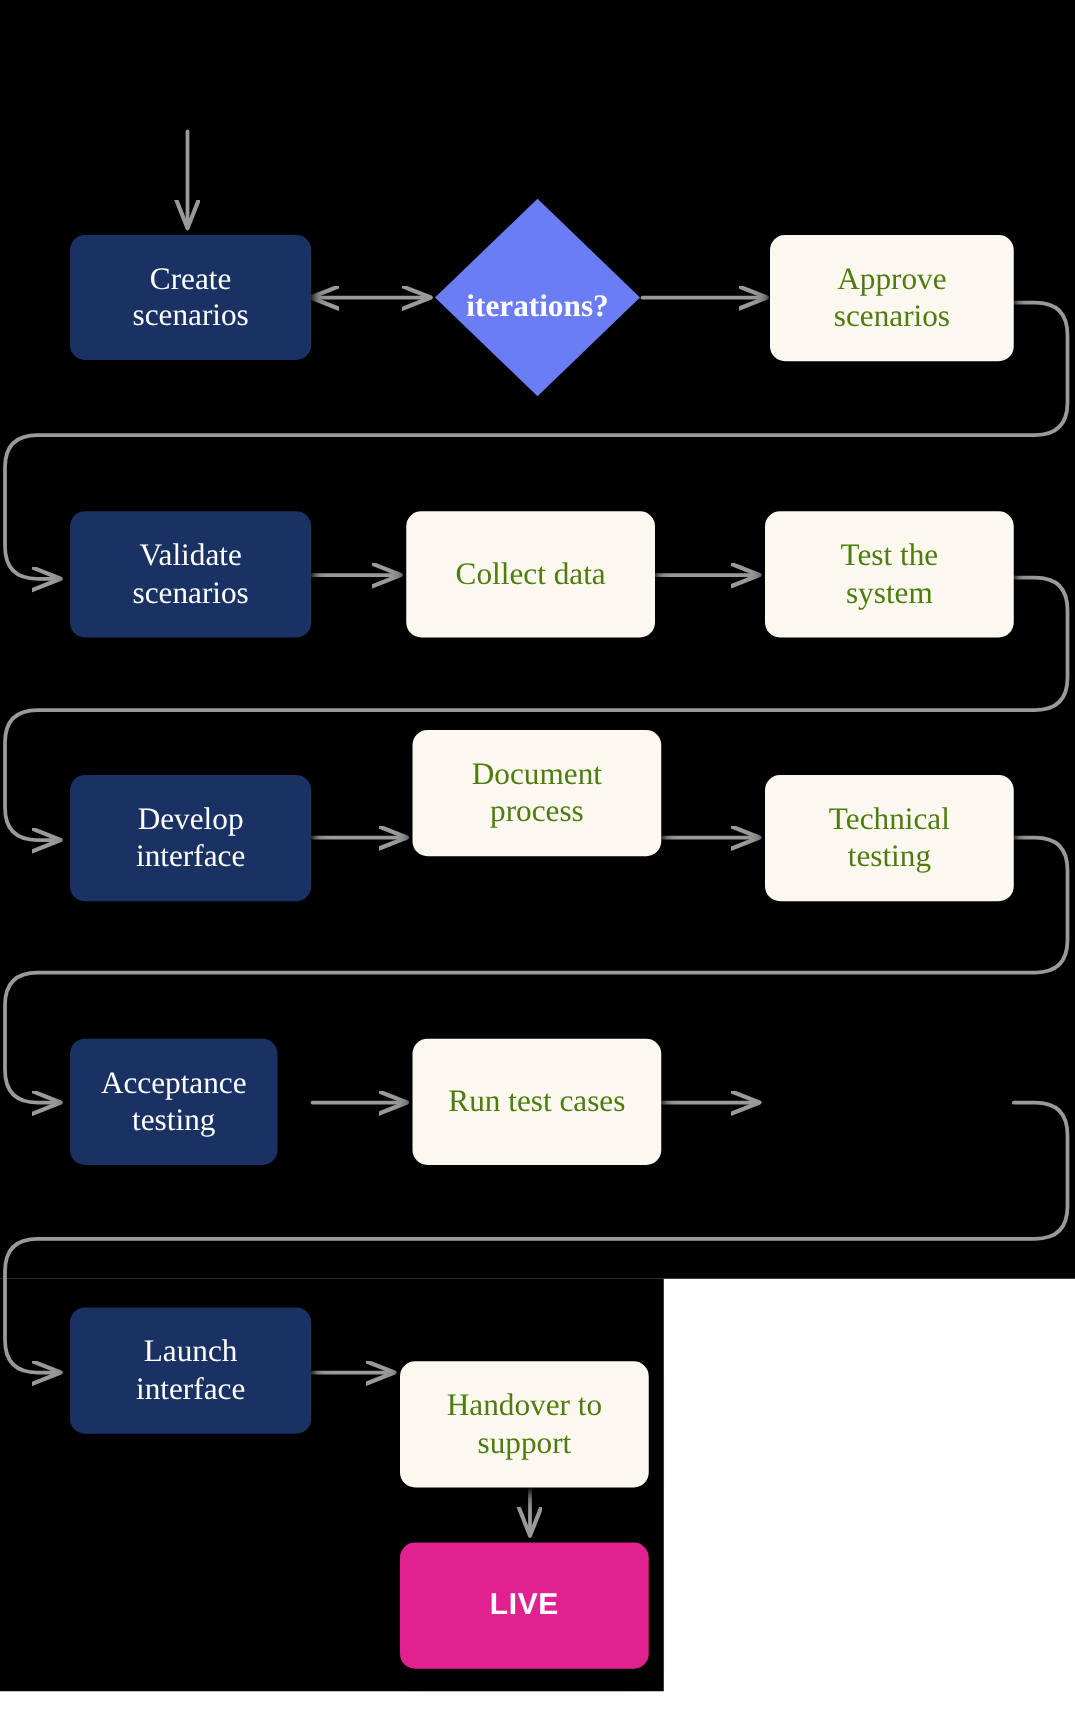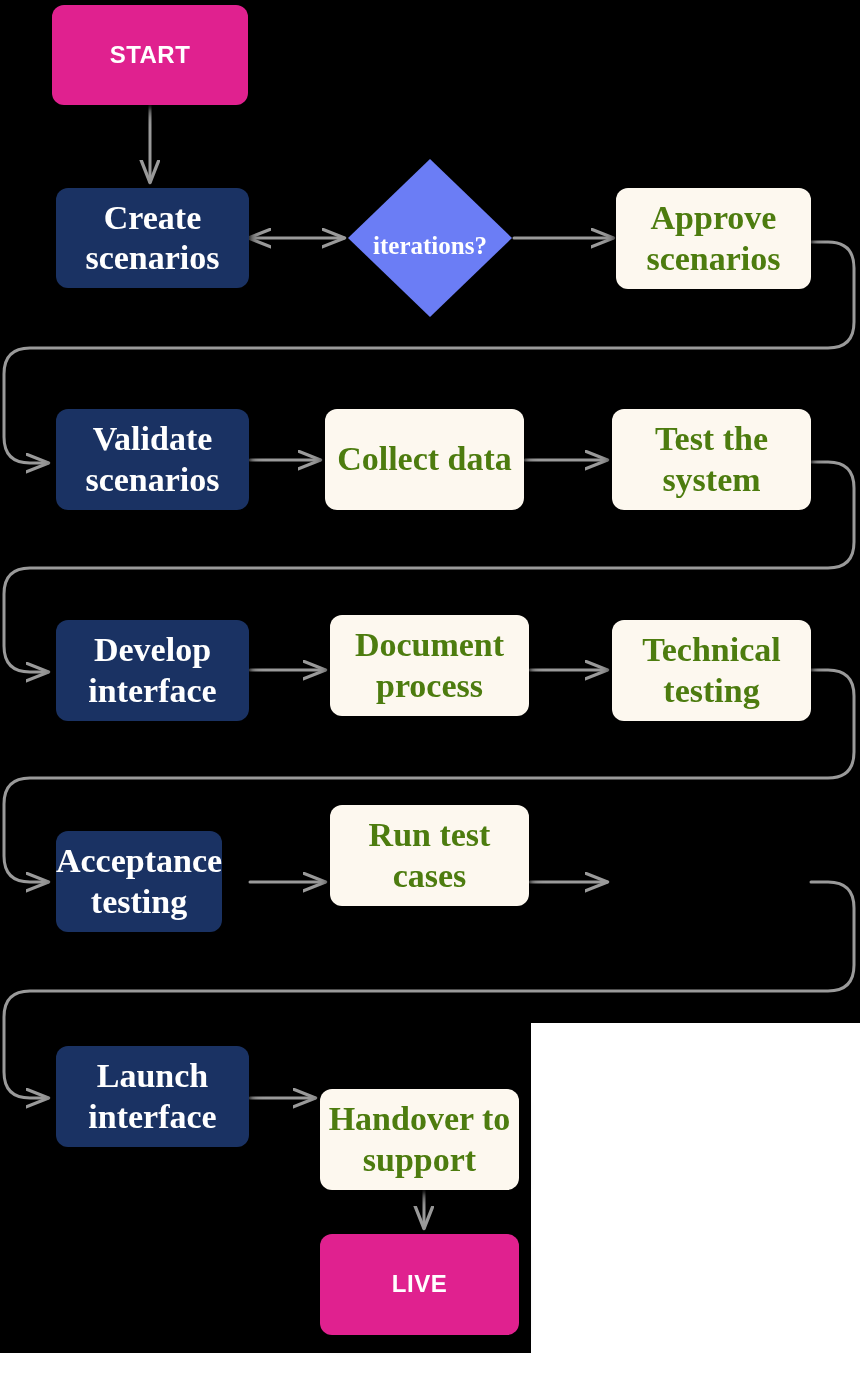--- a/index.html
+++ b/index.html
@@ -49,22 +49,22 @@
   }
   .node-terminal {
     font-family: "Liberation Sans", "DejaVu Sans", sans-serif;
     font-weight: bold;
     font-size: 24px;
     letter-spacing: 0.5px;
     color: #ffffff;
   }
   .node-process {
     font-family: "Liberation Serif", "DejaVu Serif", serif;
-    font-weight: bold;
-    font-size: 34px;
+    font-weight: normal;
+    font-size: 25px;
   }
   .node-dark  { color: #ffffff; }
   .node-light { color: #4d7c0f; }
 
   .diamond {
     position: absolute;
     display: flex;
     align-items: center;
     justify-content: center;
   }
@@ -133,23 +133,20 @@
 
       <path d="M811,882 L828,882 Q854,882 854,908 L854,965 Q854,991 828,991 L30,991
                Q4,991 4,1017 L4,1072 Q4,1098 30,1098 L48,1098" marker-end="url(#ah)"></path>
 
       <path d="M250,1098 L315,1098" marker-end="url(#ah)"></path>
 
       <path d="M424,1155 L424,1228" marker-end="url(#ah)"></path>
     </g>
   </svg>
 
-  <div class="node node-terminal" style="left:52px; top:5px; width:196px; height:100px; background:#e0218f;">
-    <span>START</span>
-  </div>
 
   <div class="node node-process node-dark" style="left:56px; top:188px; width:193px; height:100px; background:#1a3263;">
     <span>
       <span>Create</span><br>
       <span>scenarios</span>
     </span>
   </div>
 
   <div class="diamond" style="left:348px; top:159px; width:164px; height:158px;">
     <svg class="dshape" viewBox="0 0 164 158" preserveAspectRatio="none">
@@ -183,42 +180,42 @@
     </span>
   </div>
 
   <div class="node node-process node-dark" style="left:56px; top:620px; width:193px; height:101px; background:#1a3263;">
     <span>
       <span>Develop</span><br>
       <span>interface</span>
     </span>
   </div>
 
-  <div class="node node-process node-light" style="left:330px; top:615px; width:199px; height:101px; background:#fdf8ef;">
+  <div class="node node-process node-light" style="left:330px; top:584px; width:199px; height:101px; background:#fdf8ef;">
     <span>
       <span>Document</span><br>
       <span>process</span>
     </span>
   </div>
 
   <div class="node node-process node-light" style="left:612px; top:620px; width:199px; height:101px; background:#fdf8ef;">
     <span>
       <span>Technical</span><br>
       <span>testing</span>
     </span>
   </div>
 
   <div class="node node-process node-dark" style="left:56px; top:831px; width:166px; height:101px; background:#1a3263;text-align:center;">
     <span>
       <span>Acceptance</span><br>
       <span>testing</span>
     </span>
   </div>
 
-  <div class="node node-process node-light" style="left:330px; top:805px; width:199px; height:101px; background:#fdf8ef;">
+  <div class="node node-process node-light" style="left:330px; top:831px; width:199px; height:101px; background:#fdf8ef;">
     <span>Run test cases</span>
   </div>
 
 
   <div class="node node-process node-dark" style="left:56px; top:1046px; width:193px; height:101px; background:#1a3263;">
     <span>
       <span>Launch</span><br>
       <span>interface</span>
     </span>
   </div>

